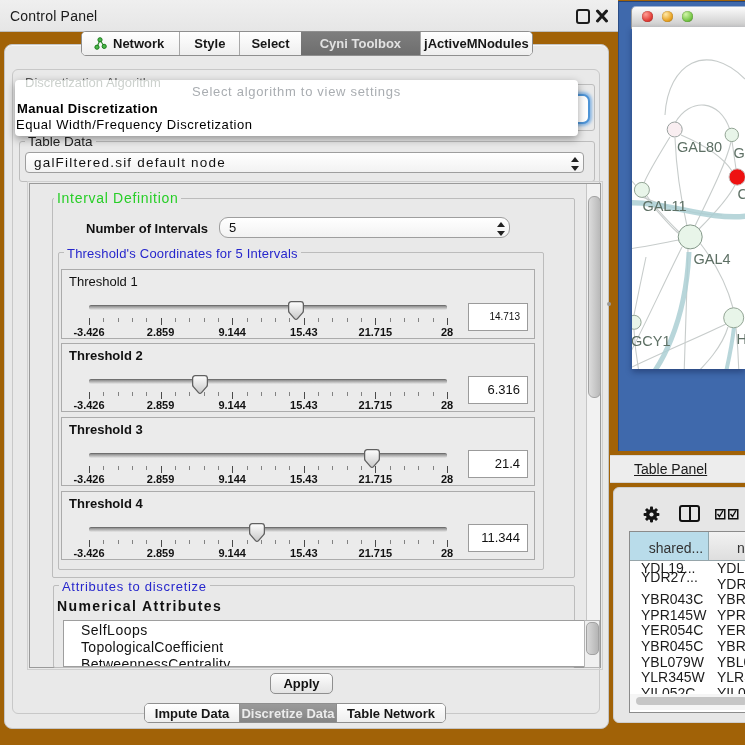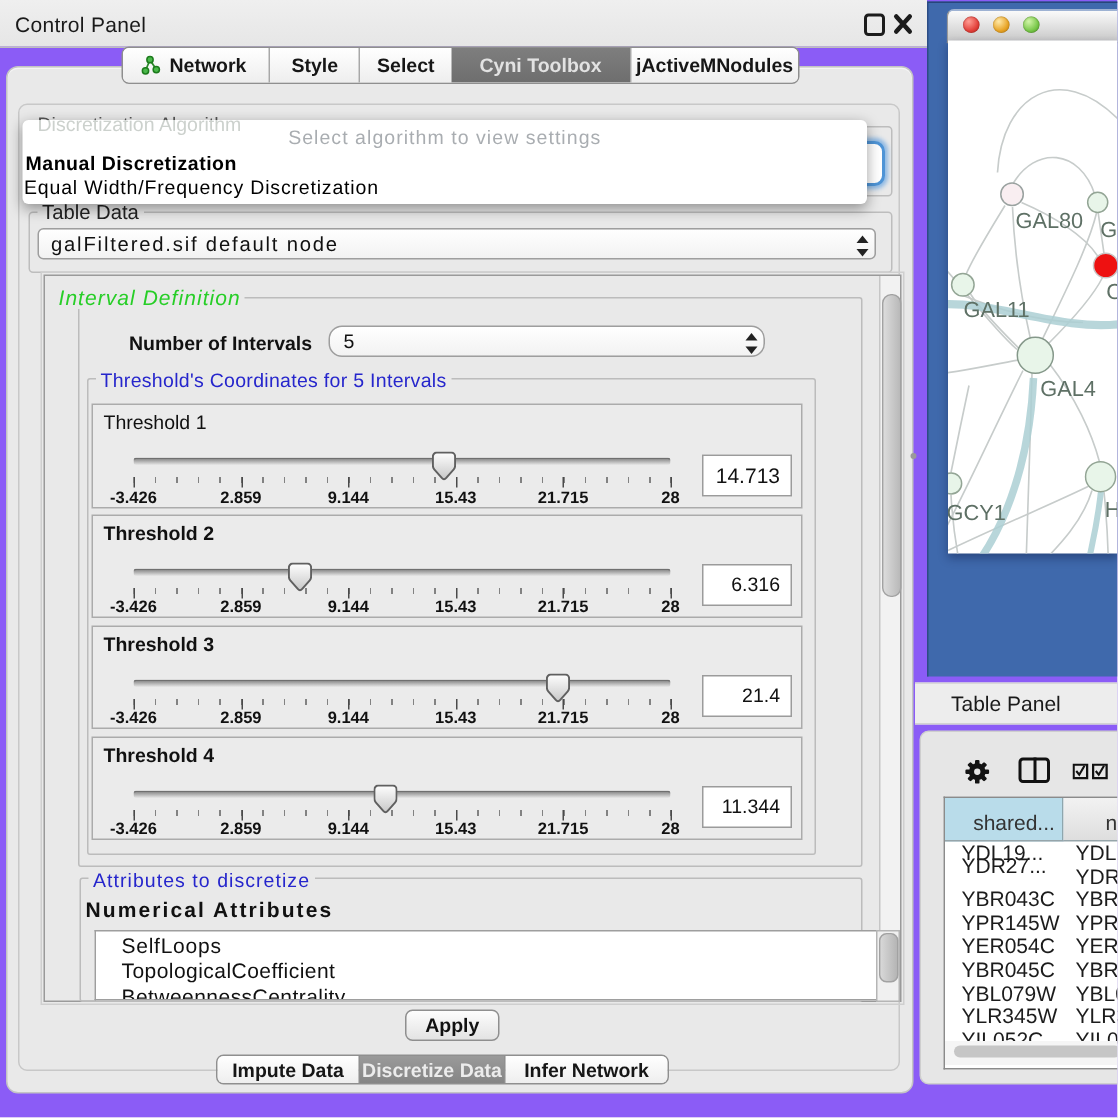--- a/index.html
+++ b/index.html
@@ -1,17 +1,17 @@
 <!DOCTYPE html>
 <html><head>
 <meta charset="utf-8">
 <style>
   html,body{margin:0;padding:0;}
   body{font-family:"Liberation Sans",sans-serif;}
-  #page{position:relative;width:745px;height:745px;background:#8b5cf6;overflow:hidden;}
+  #page{position:relative;width:745px;height:745px;background:#a16207;overflow:hidden;}
   .abs{position:absolute;}
 </style>
 </head>
 <body>
 <div id="page">
 
   <div class="abs" style="left:0;top:0;width:618px;height:31px;background:linear-gradient(#efefef,#e6e6e6);border-bottom:1px solid #bdbdbd;"></div>
   <div class="abs" style="left:10px;top:8px;font-size:14px;color:#1a1a1a;letter-spacing:.2px;">Control Panel</div>
 
   <div class="abs" style="left:576px;top:9px;width:10px;height:11px;border:2px solid #1c1c1c;border-radius:3px;background:transparent;"></div>
@@ -62,21 +62,21 @@
   <div class="abs" style="left:571px;top:157px;width:0;height:0;border-left:4px solid transparent;border-right:4px solid transparent;border-bottom:5.5px solid #222;"></div>
   <div class="abs" style="left:571px;top:166px;width:0;height:0;border-left:4px solid transparent;border-right:4px solid transparent;border-top:5.5px solid #222;"></div>
 
   <div class="abs" style="left:27px;top:181px;width:574px;height:487px;border:1px solid #cfcfcf;"></div>
   <div class="abs" style="left:29px;top:183px;width:570px;height:483px;border:1px solid #9a9a9a;background:#e9e9e9;"></div>
 
   <div class="abs" style="left:586px;top:184px;width:13px;height:481px;background:#f2f2f2;border-left:1px solid #c6c6c6;"></div>
   <div class="abs" style="left:587.5px;top:196px;width:11px;height:200px;background:linear-gradient(90deg,#dcdcdc,#b9b9b9);border:1px solid #a2a2a2;border-radius:6px;"></div>
 
   <div class="abs" style="left:52px;top:198px;width:521px;height:378px;border:1px solid #bcbcbc;border-radius:2px;"></div>
-  <div class="abs" style="left:36px;top:190px;font-size:14px;color:#27ce27;background:#e9e9e9;padding:0 3px;letter-spacing:.7px;font-style:italic;">Interval Definition</div>
+  <div class="abs" style="left:54px;top:190px;font-size:14px;color:#27ce27;background:#e9e9e9;padding:0 3px;letter-spacing:.7px;">Interval Definition</div>
 
   <div class="abs" style="left:86px;top:221px;font-size:13px;font-weight:bold;color:#111;">Number of Intervals</div>
   <div class="abs" style="left:219px;top:217px;width:289px;height:19px;background:linear-gradient(#ffffff,#f2f2f2);border:1px solid #9e9e9e;border-radius:9px;"></div>
   <div class="abs" style="left:229px;top:220px;font-size:13px;color:#111;">5</div>
   <div class="abs" style="left:497px;top:222px;width:0;height:0;border-left:4px solid transparent;border-right:4px solid transparent;border-bottom:5.5px solid #222;"></div>
   <div class="abs" style="left:497px;top:231px;width:0;height:0;border-left:4px solid transparent;border-right:4px solid transparent;border-top:5.5px solid #222;"></div>
 
   <div class="abs" style="left:58px;top:252px;width:484px;height:316px;border:1px solid #bcbcbc;border-radius:2px;"></div>
   <div class="abs" style="left:64px;top:246px;font-size:13px;color:#2626cc;background:#e9e9e9;padding:0 3px;letter-spacing:.2px;">Threshold's Coordinates for 5 Intervals</div>
 
@@ -98,21 +98,21 @@
   <div class="abs" style="left:417.0px;top:325.5px;width:60px;text-align:center;font-size:11px;font-weight:bold;color:#111;">28</div>
   <svg class="abs" style="left:287.6px;top:301px;" width="16" height="20" viewBox="0 0 16 20">
     <defs>
         <linearGradient id="thg0" x1="0" y1="0" x2="0" y2="1">
           <stop offset="0" stop-color="#fefefe"></stop>
           <stop offset="1" stop-color="#c8c8c8"></stop>
         </linearGradient>
       </defs>
     <path d="M3.2,0.7 h9.6 a2.6,2.6 0 0 1 2.6,2.6 v6.2 q0,1.4 -0.9,2.4 l-5,5.7 q-1.5,1.7 -3,0 l-5,-5.7 q-0.9,-1 -0.9,-2.4 v-6.2 a2.6,2.6 0 0 1 2.6,-2.6 z" fill="url(#thg0)" stroke="#606060" stroke-width="1.3"></path>
   </svg>
-  <div class="abs" style="left:468px;top:302.5px;width:51px;height:26px;background:#fff;border:1px solid #9b9b9b;text-align:right;line-height:26px;font-size:14px;color:#111;padding-right:7px;">14.713</div>
+  <div class="abs" style="left:468px;top:302.5px;width:51px;height:26px;background:#fff;border:1px solid #9b9b9b;text-align:right;line-height:26px;font-size:10px;color:#111;padding-right:7px;">14.713</div>
 
   <div class="abs" style="left:60.5px;top:342.5px;width:472px;height:67.5px;border:1px solid #ababab;background:#ebebeb;"></div>
   <div class="abs" style="left:69px;top:347.5px;font-size:13px;font-weight:bold;color:#111;">Threshold 2</div>
   <div class="abs" style="left:89.0px;top:378.5px;width:358.0px;height:4px;background:linear-gradient(#8d8d8d,#e8e8e8);border-radius:2px;border-top:1px solid #6f6f6f;"></div>
   <div class="abs" style="left:89.0px;top:391.5px;width:359.0px;height:4px;background:repeating-linear-gradient(to right,#828282 0px,#828282 1px,transparent 1px,transparent 14.32px);"></div>
   <div class="abs" style="left:89.0px;top:391.5px;width:1px;height:7px;background:#4a4a4a;"></div>
   <div class="abs" style="left:59.0px;top:399.0px;width:60px;text-align:center;font-size:11px;font-weight:bold;color:#111;">-3.426</div>
   <div class="abs" style="left:160.6px;top:391.5px;width:1px;height:7px;background:#4a4a4a;"></div>
   <div class="abs" style="left:130.6px;top:399.0px;width:60px;text-align:center;font-size:11px;font-weight:bold;color:#111;">2.859</div>
   <div class="abs" style="left:232.2px;top:391.5px;width:1px;height:7px;background:#4a4a4a;"></div>
@@ -202,21 +202,21 @@
   <div class="abs" style="left:270px;top:673px;width:61px;height:19px;background:linear-gradient(#fdfdfd,#e3e3e3);border:1px solid #8f8f8f;border-radius:5px;text-align:center;line-height:19px;font-size:13px;font-weight:600;color:#111;">Apply</div>
 
   <div class="abs" style="left:144px;top:703px;height:18px;display:flex;border:1px solid #8f8f8f;border-radius:5px;overflow:hidden;z-index:30;">
     <div style="width:94px;display:flex;align-items:center;justify-content:center;background:linear-gradient(#ffffff,#eeeeee);border-right:1px solid #8f8f8f;">
         <span style="font-size:13px;font-weight:bold;color:#161616;">Impute Data</span>
       </div>
     <div style="width:96px;display:flex;align-items:center;justify-content:center;background:linear-gradient(#9a9a9a,#858585);">
         <span style="font-size:13px;font-weight:bold;color:#ececec;">Discretize Data</span>
       </div>
     <div style="width:108px;display:flex;align-items:center;justify-content:center;background:linear-gradient(#ffffff,#eeeeee);border-left:1px solid #8f8f8f;">
-        <span style="font-size:13px;font-weight:bold;color:#161616;">Infer Network</span>
+        <span style="font-size:13px;font-weight:bold;color:#161616;">Table Network</span>
       </div>
   </div>
 
   <div class="abs" style="left:607px;top:302px;width:4px;height:4px;background:#9a9a9a;border-radius:50%;"></div>
 
   <div class="abs" style="left:15px;top:80px;width:563px;height:56px;background:#ffffff;border-radius:4px;box-shadow:0 3px 9px rgba(0,0,0,0.38);z-index:40;overflow:hidden;">
     <div style="position:absolute;left:10px;top:-5px;font-size:13px;color:#ccd1cd;">Discretization Algorithm</div>
     <div style="position:absolute;left:0;top:3.5px;width:100%;text-align:center;font-size:13px;color:#a9adb1;letter-spacing:.7px;">Select algorithm to view settings</div>
     <div style="position:absolute;left:2px;top:21px;font-size:13px;font-weight:bold;color:#000;letter-spacing:.35px;">Manual Discretization</div>
     <div style="position:absolute;left:1px;top:37px;font-size:13px;color:#000;letter-spacing:.55px;">Equal Width/Frequency Discretization</div>
@@ -280,21 +280,21 @@
         <text x="10.4" y="184.4">GAL11</text>
         <text x="61.5" y="236.8">GAL4</text>
         <text x="-1" y="319.4">GCY1</text>
         <text x="104.5" y="317.4">H</text>
         <text x="53.4" y="381.8">HAP2</text>
       </g>
     </svg>
   </div>
 
   <div class="abs" style="left:610px;top:455px;width:135px;height:26px;background:#ededed;border-top:1px solid #d8d8d8;border-bottom:1px solid #d2d2d2;"></div>
-  <div class="abs" style="left:634px;top:461px;font-size:14px;color:#1a1a1a;">Table Panel</div>
+  <div class="abs" style="left:634px;top:461px;font-size:14px;color:#1a1a1a;text-decoration:underline;">Table Panel</div>
 
   <div class="abs" style="left:613px;top:487px;width:140px;height:234px;background:#e6e6e6;border:1px solid #cecece;border-radius:6px;"></div>
 
   <svg class="abs" style="left:643px;top:506px;" width="17" height="17" viewBox="0 0 17 17">
     <g fill="#141414">
       <circle cx="8.5" cy="8.5" r="5.6"></circle>
       <g>
         <rect x="7" y="0.6" width="3" height="3.4" rx="0.8"></rect>
         <rect x="7" y="13" width="3" height="3.4" rx="0.8"></rect>
         <rect x="0.6" y="7" width="3.4" height="3" rx="0.8"></rect>

